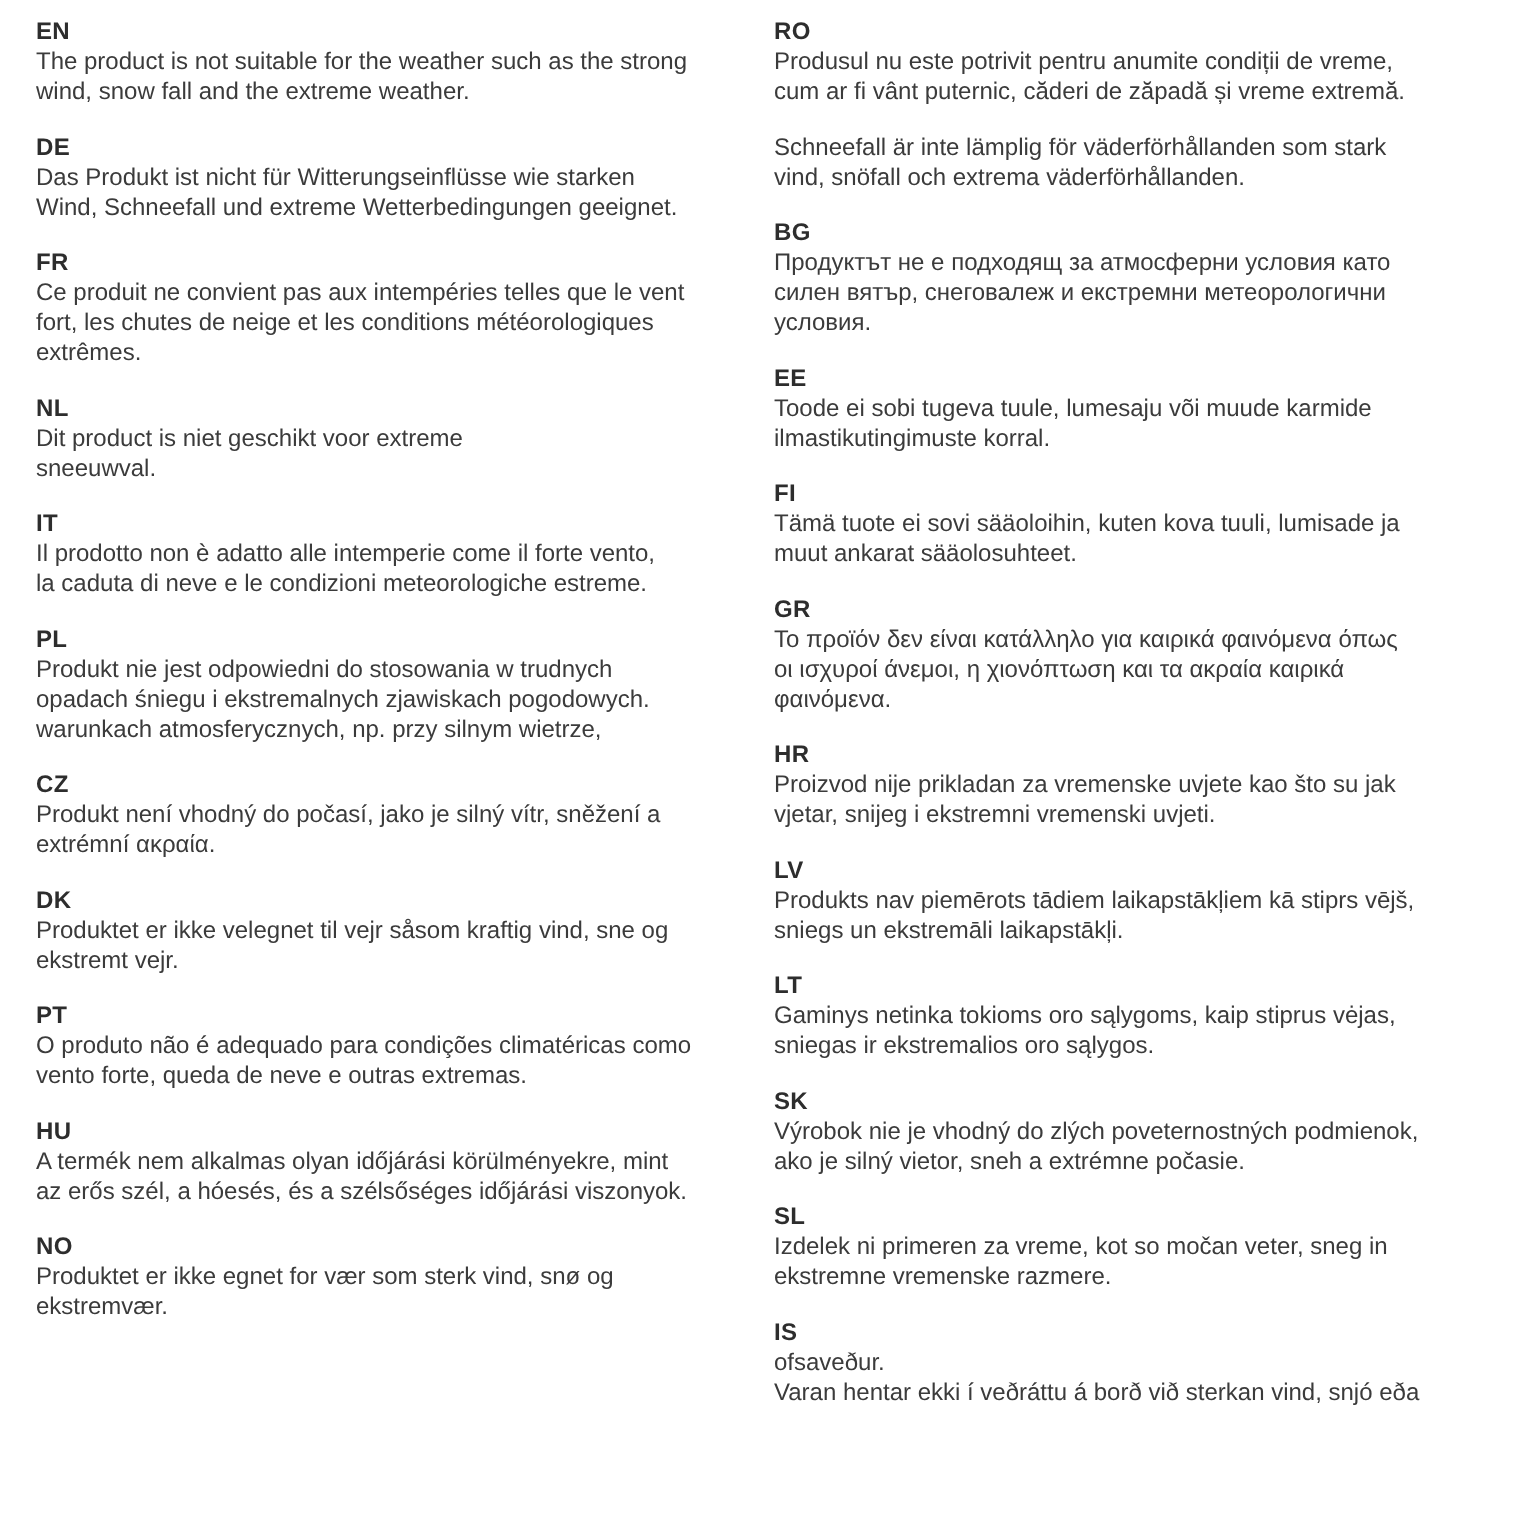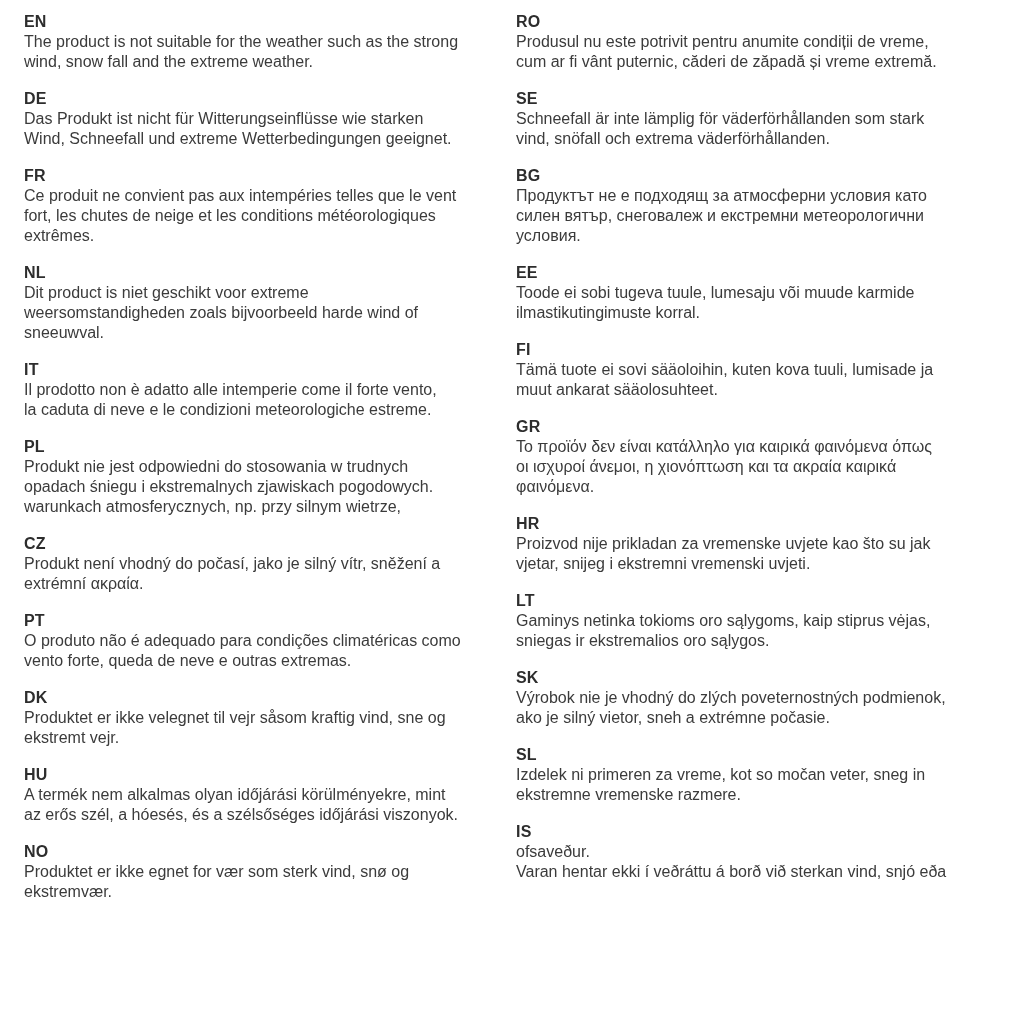--- a/index.html
+++ b/index.html
@@ -63,21 +63,20 @@
     <section class="lang-block">
       <h2 class="lang-code">FR</h2>
       <p class="lang-line">Ce produit ne convient pas aux intempéries telles que le vent</p>
       <p class="lang-line">fort, les chutes de neige et les conditions météorologiques</p>
       <p class="lang-line">extrêmes.</p>
     </section>
 
     <section class="lang-block">
       <h2 class="lang-code">NL</h2>
       <p class="lang-line">Dit product is niet geschikt voor extreme</p>
-      <p class="lang-line">weersomstandigheden zoals bijvoorbeeld harde wind of</p>
       <p class="lang-line">sneeuwval.</p>
     </section>
 
 
     <section class="lang-block">
       <h2 class="lang-code">IT</h2>
       <p class="lang-line">Il prodotto non è adatto alle intemperie come il forte vento,</p>
       <p class="lang-line">la caduta di neve e le condizioni meteorologiche estreme.</p>
     </section>
 
@@ -88,32 +87,32 @@
       <p class="lang-line">warunkach atmosferycznych, np. przy silnym wietrze,</p>
     </section>
 
     <section class="lang-block">
       <h2 class="lang-code">CZ</h2>
       <p class="lang-line">Produkt není vhodný do počasí, jako je silný vítr, sněžení a</p>
       <p class="lang-line">extrémní ακραία.</p>
     </section>
 
     <section class="lang-block">
+      <h2 class="lang-code">DK</h2>
+      <p class="lang-line">Produktet er ikke velegnet til vejr såsom kraftig vind, sne og</p>
+      <p class="lang-line">ekstremt vejr.</p>
+    </section>
+
+    <section class="lang-block">
       <h2 class="lang-code">PT</h2>
       <p class="lang-line">O produto não é adequado para condições climatéricas como</p>
       <p class="lang-line">vento forte, queda de neve e outras extremas.</p>
     </section>
 
     <section class="lang-block">
-      <h2 class="lang-code">DK</h2>
-      <p class="lang-line">Produktet er ikke velegnet til vejr såsom kraftig vind, sne og</p>
-      <p class="lang-line">ekstremt vejr.</p>
-    </section>
-
-    <section class="lang-block">
       <h2 class="lang-code">HU</h2>
       <p class="lang-line">A termék nem alkalmas olyan időjárási körülményekre, mint</p>
       <p class="lang-line">az erős szél, a hóesés, és a szélsőséges időjárási viszonyok.</p>
     </section>
 
     <section class="lang-block">
       <h2 class="lang-code">NO</h2>
       <p class="lang-line">Produktet er ikke egnet for vær som sterk vind, snø og</p>
       <p class="lang-line">ekstremvær.</p>
     </section>
@@ -122,21 +121,20 @@
 
   <div class="col">
 
     <section class="lang-block">
       <h2 class="lang-code">RO</h2>
       <p class="lang-line">Produsul nu este potrivit pentru anumite condiții de vreme,</p>
       <p class="lang-line">cum ar fi vânt puternic, căderi de zăpadă și vreme extremă.</p>
     </section>
 
     <section class="lang-block">
-      <h2 class="lang-code">SE</h2>
       <p class="lang-line">Schneefall är inte lämplig för väderförhållanden som stark</p>
       <p class="lang-line">vind, snöfall och extrema väderförhållanden.</p>
     </section>
 
     <section class="lang-block">
       <h2 class="lang-code">BG</h2>
       <p class="lang-line">Продуктът не е подходящ за атмосферни условия като</p>
       <p class="lang-line">силен вятър, снеговалеж и екстремни метеорологични</p>
       <p class="lang-line">условия.</p>
     </section>
@@ -159,20 +157,25 @@
       <p class="lang-line">οι ισχυροί άνεμοι, η χιονόπτωση και τα ακραία καιρικά</p>
       <p class="lang-line">φαινόμενα.</p>
     </section>
 
     <section class="lang-block">
       <h2 class="lang-code">HR</h2>
       <p class="lang-line">Proizvod nije prikladan za vremenske uvjete kao što su jak</p>
       <p class="lang-line">vjetar, snijeg i ekstremni vremenski uvjeti.</p>
     </section>
 
+    <section class="lang-block">
+      <h2 class="lang-code">LV</h2>
+      <p class="lang-line">Produkts nav piemērots tādiem laikapstākļiem kā stiprs vējš,</p>
+      <p class="lang-line">sniegs un ekstremāli laikapstākļi.</p>
+    </section>
 
     <section class="lang-block">
       <h2 class="lang-code">LT</h2>
       <p class="lang-line">Gaminys netinka tokioms oro sąlygoms, kaip stiprus vėjas,</p>
       <p class="lang-line">sniegas ir ekstremalios oro sąlygos.</p>
     </section>
 
     <section class="lang-block">
       <h2 class="lang-code">SK</h2>
       <p class="lang-line">Výrobok nie je vhodný do zlých poveternostných podmienok,</p>

